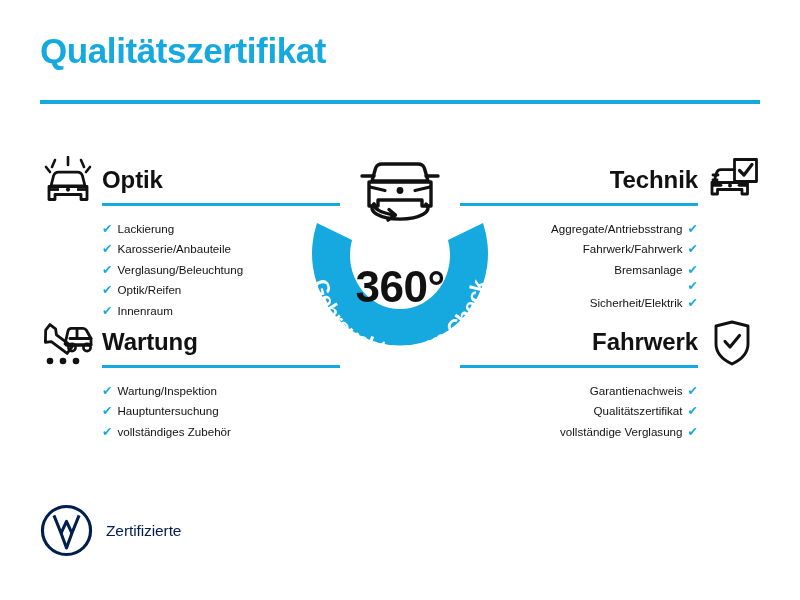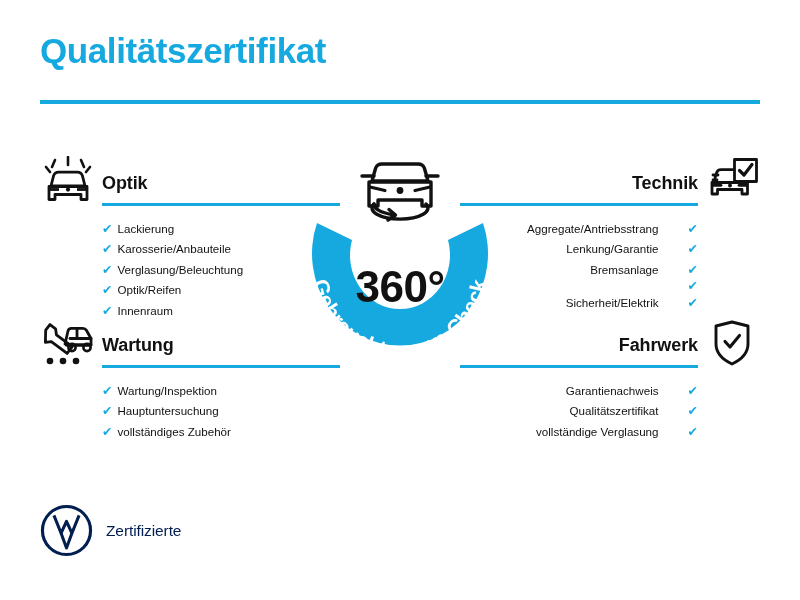--- a/index.html
+++ b/index.html
@@ -54,21 +54,21 @@
   .quad-technik { left: 460px; top: 160px; }
   .quad-garantie{ left: 460px; top: 322px; }
 
   .quad-head {
     position: relative;
     height: 46px;
   }
   .quad-title {
     position: absolute;
     bottom: 12px;
-    font-size: 18px;
+    font-size: 24px;
     font-weight: bold;
     color: #111111;
     letter-spacing: -0.1px;
     white-space: nowrap;
   }
   .quad-left .quad-title  { left: 62px; }
   .quad-right .quad-title { right: 62px; margin-left: 10px; }
 
   .quad-rule {
     position: absolute;
@@ -99,21 +99,21 @@
   }
   .check-list li {
     font-size: 11.6px;
     line-height: 20.4px;
     color: #111111;
     white-space: nowrap;
     display: flex;
     align-items: baseline;
   }
   .quad-left .check-list li  { justify-content: flex-start; padding-left: 62px; }
-  .quad-right .check-list li { justify-content: flex-end;  padding-right: 62px; gap: 24px; }
+  .quad-right .check-list li { justify-content: flex-end;  padding-right: 62px; }
 
   .chk {
     color: #16a9e0;
     font-weight: bold;
     font-size: 12.5px;
     line-height: 1;
   }
   .quad-left .chk  { margin-right: 5px; }
   .quad-right .chk { margin-left: 5px; }
 
@@ -257,21 +257,21 @@
       </span>
       <span class="quad-title">Technik</span>
       <span class="quad-rule"></span>
     </div>
     <ul class="check-list">
       <li>
           <span>Aggregate/Antriebsstrang</span>
           <span class="chk">✔</span>
         </li>
       <li>
-          <span>Lenkung/Garantie</span>
+          <span>Fahrwerk/Fahrwerk</span>
           <span class="chk">✔</span>
         </li>
       <li>
           <span>Bremsanlage</span>
           <span class="chk">✔</span>
         </li>
       <li>
           <span class="chk">✔</span>
         </li>
       <li>

